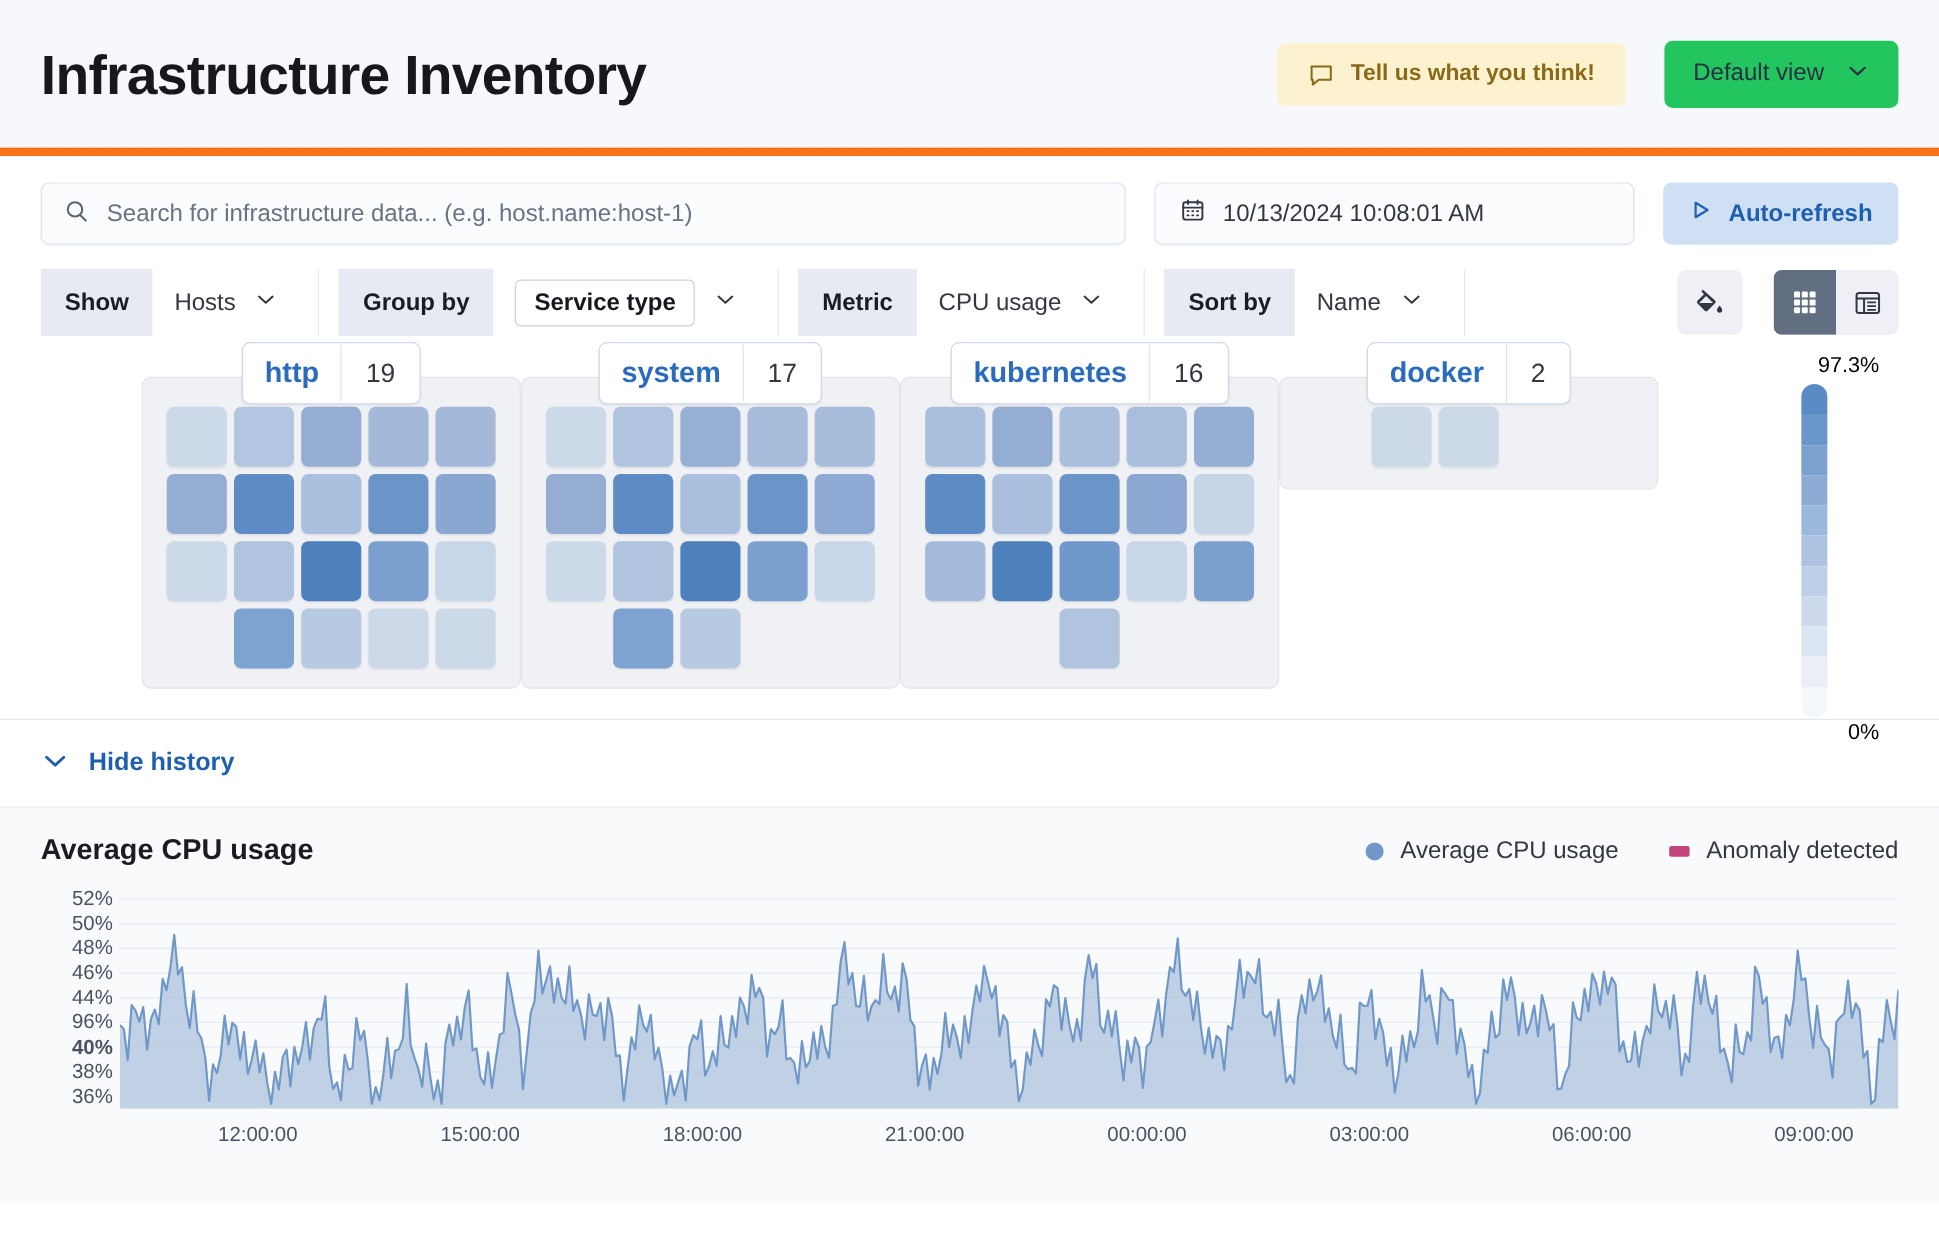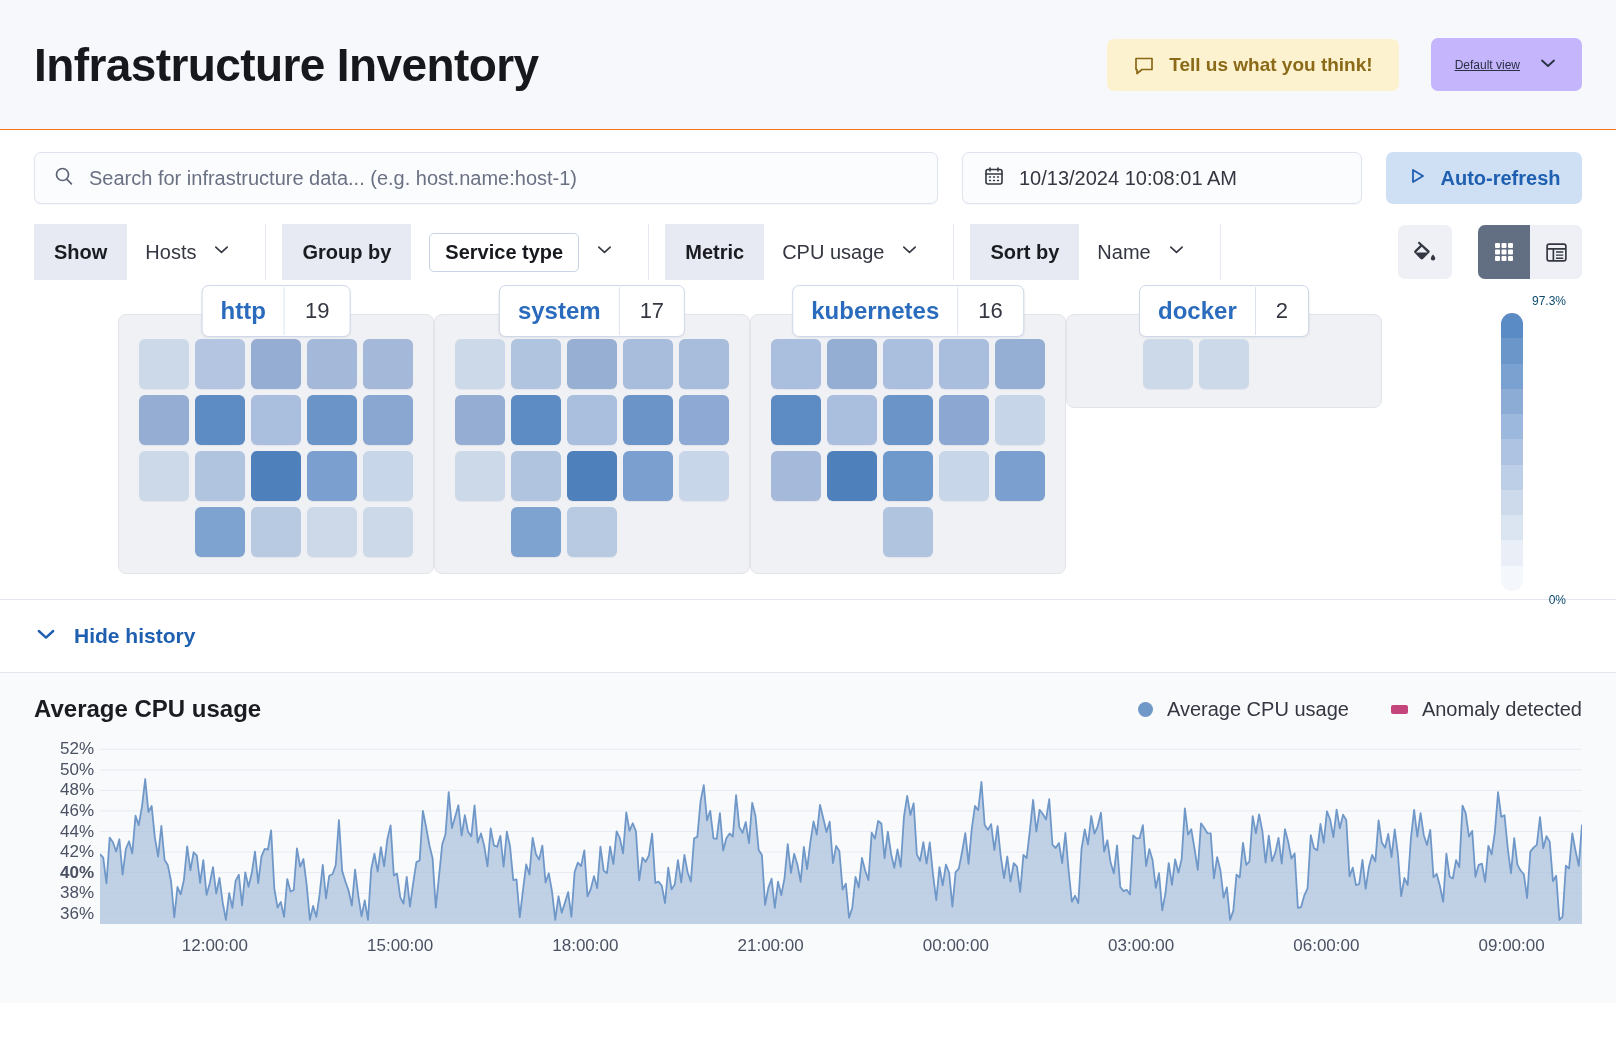--- a/index.html
+++ b/index.html
@@ -14,21 +14,21 @@
     background: #ffffff;
     font-family: "Liberation Sans", sans-serif;
     color: #1a1c21;
     -webkit-font-smoothing: antialiased;
   }
 
   
   .page-header {
     height: 130px;
     background: #f7f8fc;
-    border-bottom: 1px solid #f97316;
+    border-bottom: 7px solid #f97316;
     display: flex;
     align-items: center;
     padding: 0 34px;
     box-sizing: border-box;
   }
   .page-title {
     font-size: 46px;
     font-weight: 700;
     letter-spacing: -0.6px;
     color: #16181d;
@@ -54,31 +54,30 @@
     font-weight: 700;
     font-family: inherit;
     cursor: pointer;
     white-space: nowrap;
   }
   .feedback-btn svg { display: block; }
   .view-btn {
     display: flex;
     align-items: center;
     gap: 18px;
-    background: #c4b5fd;
+    background: #22c55e;
     color: #283043;
     border: none;
     border-radius: 7px;
     padding: 15px 24px;
-    font-size: 12px;
+    font-size: 20px;
     font-weight: 400;
     font-family: inherit;
     cursor: pointer;
     white-space: nowrap;
-    text-decoration: underline;
   }
 
   
   .controls {
     padding: 22px 34px 0 34px;
     background: #ffffff;
   }
   .search-row {
     display: flex;
     align-items: stretch;
@@ -286,22 +285,22 @@
   .legend-bar {
     position: absolute;
     right: 44px;
     top: 14px;
     width: 120px;
     display: flex;
     flex-direction: column;
     align-items: center;
   }
   .legend-top, .legend-bottom {
-    font-size: 12px;
-    color: #0c4a6e;
+    font-size: 18px;
+    color: #000000;
     align-self: flex-end;
     padding-right: 6px;
   }
   .legend-strip {
     width: 22px;
     height: 278px;
     border-radius: 11px;
     overflow: hidden;
     display: flex;
     flex-direction: column;
@@ -654,21 +653,21 @@
     </div>
   </div>
 
   <div class="chart-body">
     <div class="yticks" id="yticks" style="height: 185px;">
         <div class="ytick" style="top: 10.2778px;">52%</div>
         <div class="ytick" style="top: 30.8333px;">50%</div>
         <div class="ytick" style="top: 51.3889px;">48%</div>
         <div class="ytick" style="top: 71.9444px;">46%</div>
         <div class="ytick" style="top: 92.5px;">44%</div>
-        <div class="ytick" style="top: 113.056px;">42%</div>
+        <div class="ytick" style="top: 113.056px;">96%</div>
         <div class="ytick" style="top: 133.611px; font-weight: bold;">40%</div>
         <div class="ytick" style="top: 154.167px;">38%</div>
         <div class="ytick" style="top: 174.722px;">36%</div>
       </div>
     <svg class="chart-svg" id="chart-svg" width="1482" height="185" viewBox="0 0 1482 185" preserveAspectRatio="none" style="margin-left:66px">
         <line x1="0" x2="1482" y1="10.277777777777771" y2="10.277777777777771" stroke="#e6eaf2" stroke-width="1"></line>
         <line x1="0" x2="1482" y1="30.833333333333314" y2="30.833333333333314" stroke="#e6eaf2" stroke-width="1"></line>
         <line x1="0" x2="1482" y1="51.388888888888886" y2="51.388888888888886" stroke="#e6eaf2" stroke-width="1"></line>
         <line x1="0" x2="1482" y1="71.94444444444443" y2="71.94444444444443" stroke="#e6eaf2" stroke-width="1"></line>
         <line x1="0" x2="1482" y1="92.5" y2="92.5" stroke="#e6eaf2" stroke-width="1"></line>

